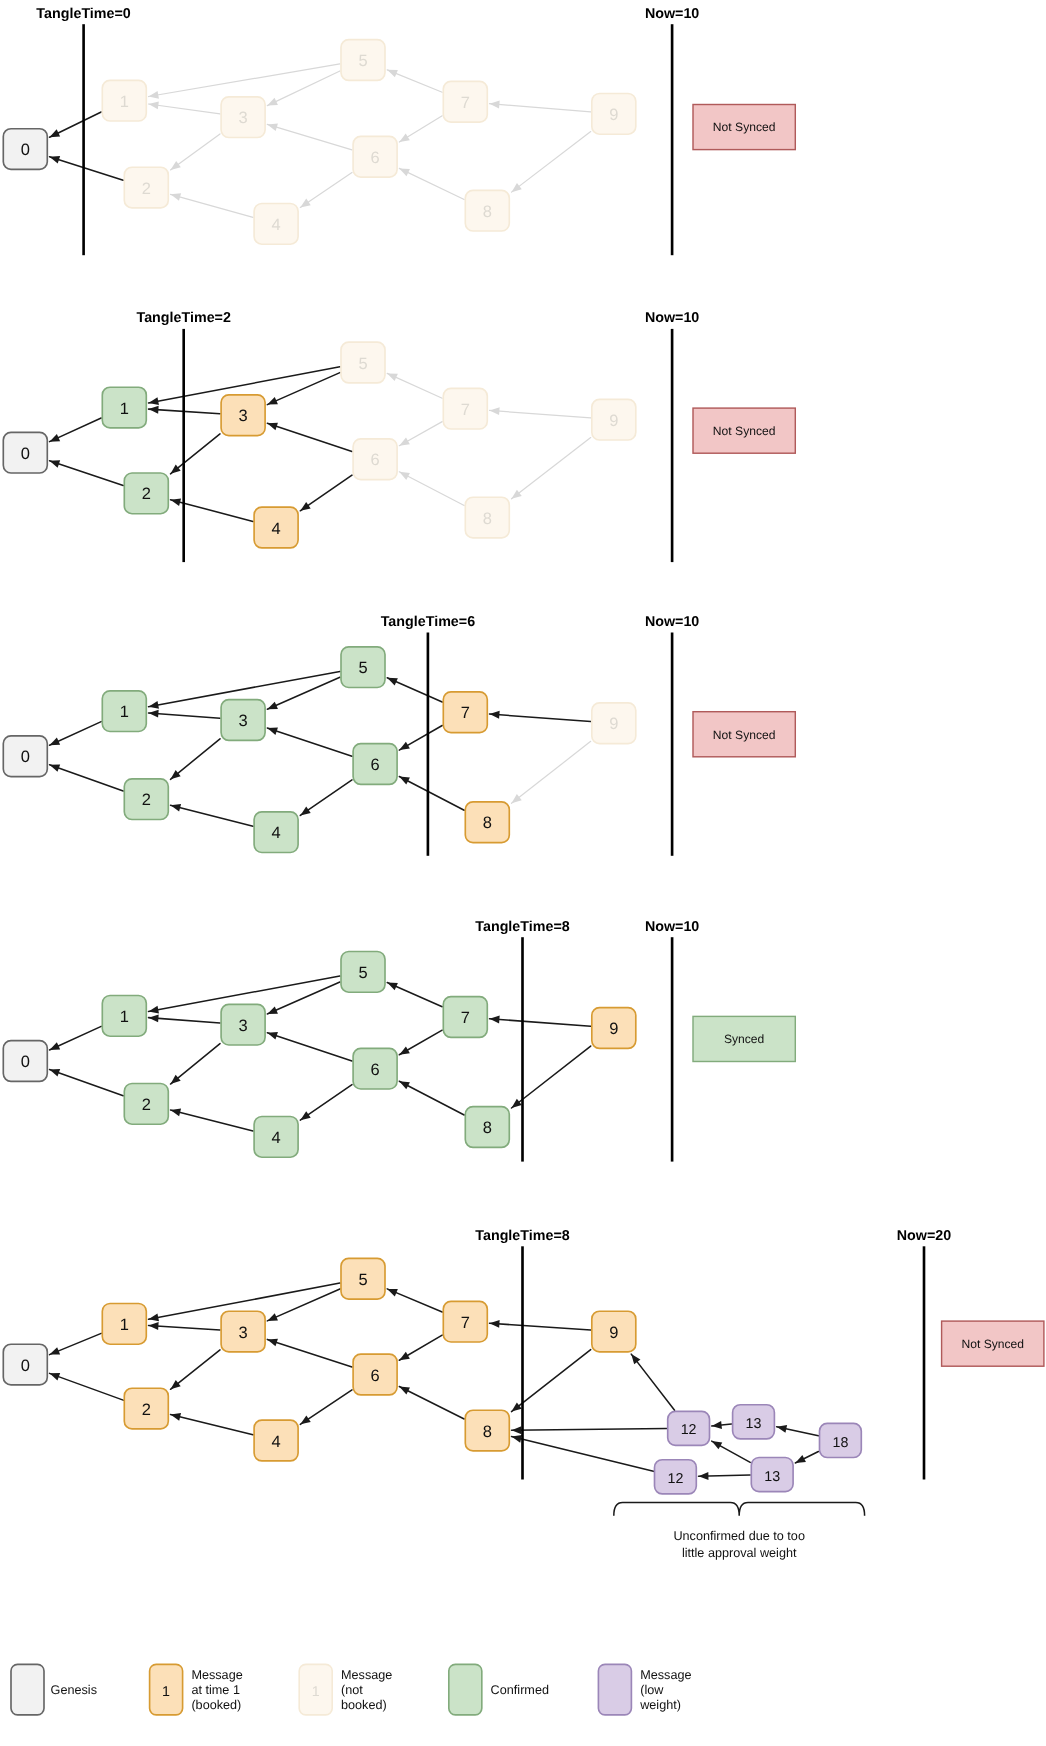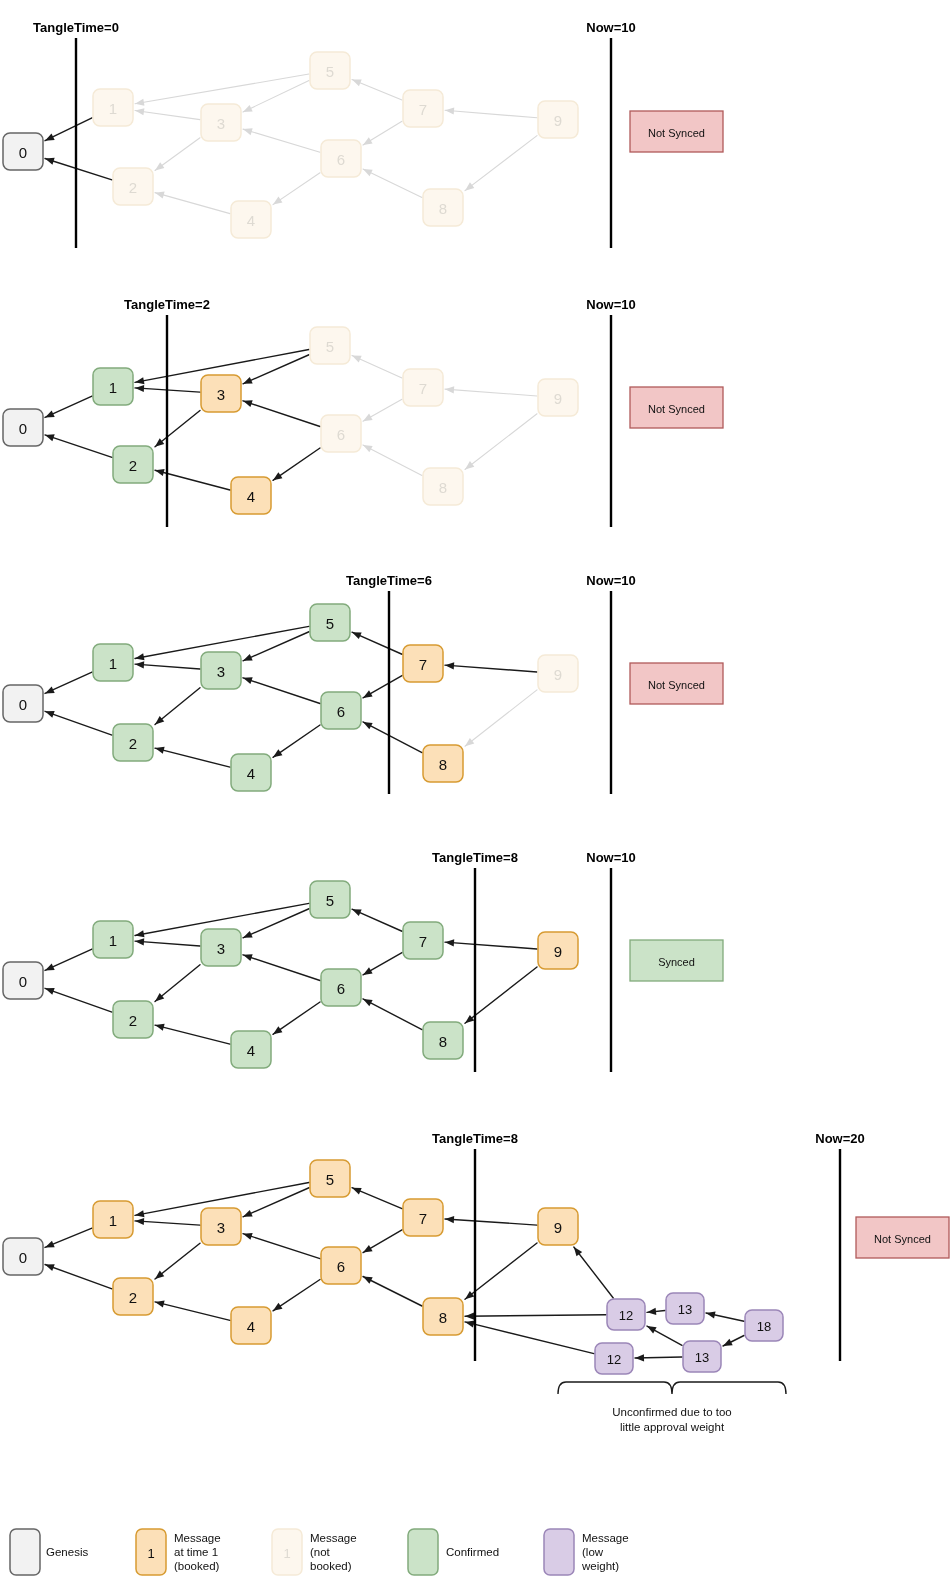--- a/index.html
+++ b/index.html
@@ -1,17 +1,17 @@
 <!DOCTYPE html>
 <html><head>
 <meta charset="utf-8">
 <style>
   html,body{margin:0;padding:0;background:#ffffff;}
   body{width:951px;height:1587px;font-family:"Liberation Sans",sans-serif;position:relative;overflow:hidden;}
-  #stage{position:absolute;left:0;top:16px;width:951px;height:1345px;text-align:right;}
+  #stage{position:absolute;left:0;top:0;width:951px;height:1345px;text-align:right;}
   svg{display:block;}
   .nodetxt{font-family:"Liberation Sans",sans-serif;text-anchor:middle;dominant-baseline:central;}
   .axlabel{font-family:"Liberation Sans",sans-serif;font-weight:bold;font-size:13px;fill:#000;text-anchor:middle;}
   .statustxt{font-family:"Liberation Sans",sans-serif;font-size:11px;fill:#111;text-anchor:middle;dominant-baseline:central;}
   .annot{font-family:"Liberation Sans",sans-serif;font-size:11.5px;fill:#111;text-anchor:middle;}
   .legtxt{font-family:"Liberation Sans",sans-serif;font-size:11.5px;fill:#111;}
 </style>
 </head>
 <body>
 

